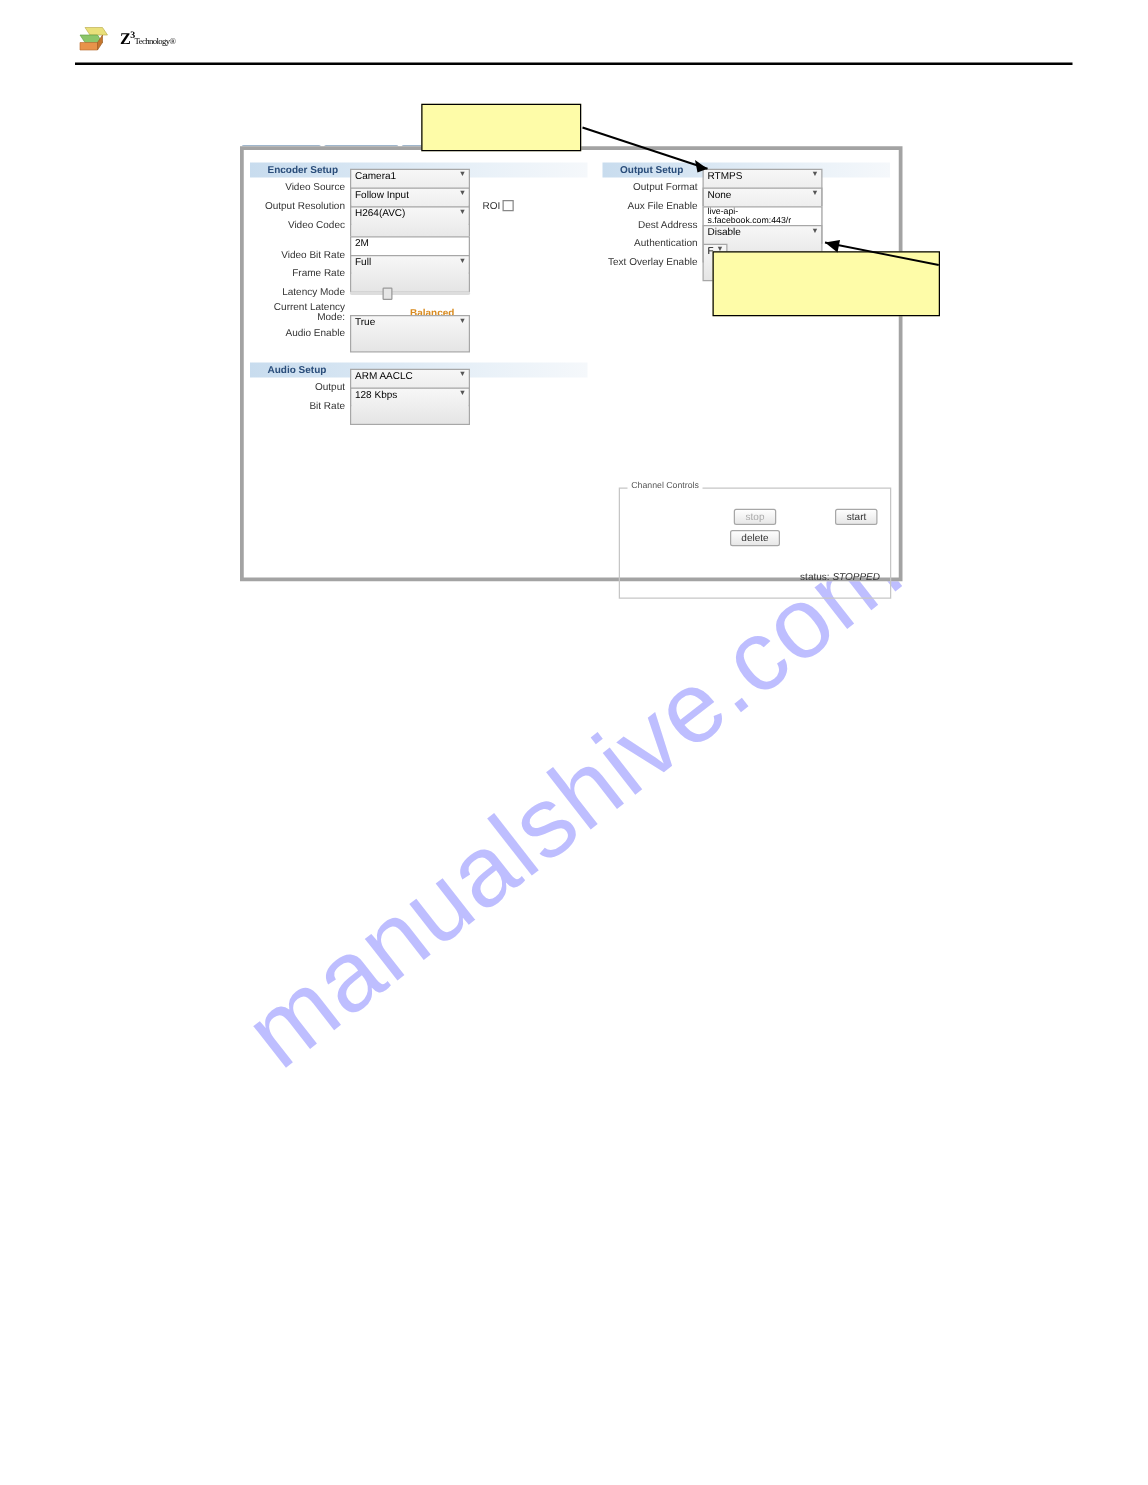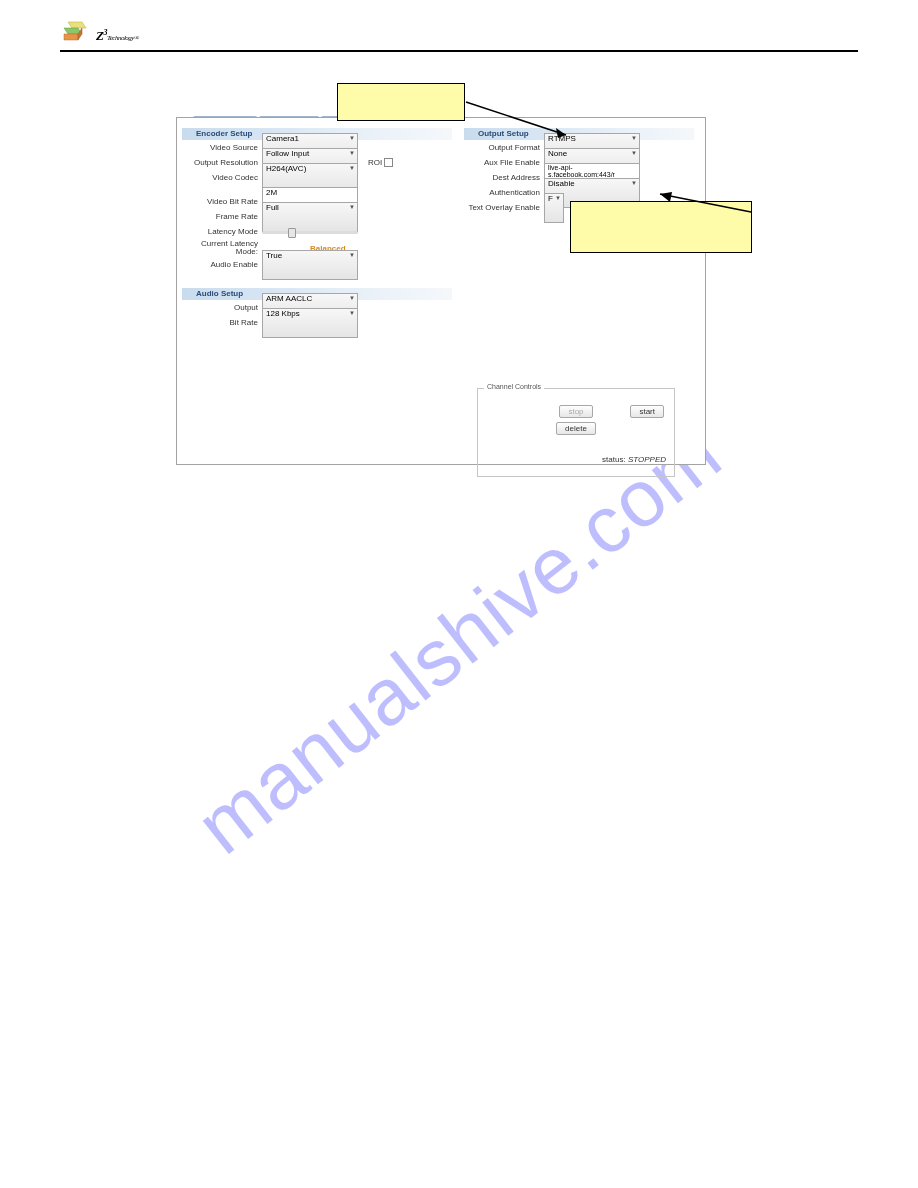--- a/index.html
+++ b/index.html
@@ -1,24 +1,24 @@
 <!DOCTYPE html>
 <html><head>
 <meta charset="utf-8">
 <style>
   * { box-sizing: border-box; margin: 0; padding: 0; }
   body { width: 918px; height: 1188px; background: #fff; font-family: Arial, sans-serif; font-size: 9px; position: relative; }
-  .logo-row { padding: 18px 0 4px 60px; display: flex; align-items: flex-end; gap: 6px; font-style: italic; }
+  .logo-row { padding: 18px 0 4px 60px; display: flex; align-items: center; gap: 6px; }
   .logo-cube { width: 30px; height: 26px; position: relative; }
   .logo-text { font-size: 13px; font-weight: bold; font-family: "Times New Roman", serif; letter-spacing: -0.5px; }
   .logo-text sup { font-size: 8px; }
   .logo-sub { font-size: 7px; font-weight: normal; vertical-align: baseline; }
   .hr-thick { border: none; border-top: 2px solid #000; margin: 2px 60px 0 60px; }
   .watermark { position: absolute; left: 50%; top: 640px; transform: translate(-50%, -50%) rotate(-38deg); font-size: 80px; color: #8a8aff; opacity: 0.55; font-family: Arial, sans-serif; font-weight: 400; white-space: nowrap; pointer-events: none; letter-spacing: 1px; }
-  .panel { position: absolute; left: 176px; top: 117px; width: 530px; border: 1px solid #a3a3a3; background: #fff; }
+  .panel { position: absolute; left: 192px; top: 117px; width: 530px; border: 3px solid #a3a3a3; background: #fff; }
   .tabs { position: absolute; left: 193px; top: 116px; display: flex; gap: 2px; font-size: 8px; }
   .tab { background: #d7e6f4; border: 1px solid #9fb6cc; border-bottom: none; padding: 2px 6px 1px 6px; color: #1a3d6d; border-radius: 2px 2px 0 0; cursor: pointer; }
   .tab.cut { width: 10px; overflow: hidden; white-space: nowrap; }
   .callout-top { position: absolute; left: 337px; top: 83px; width: 128px; height: 38px; background: #fefca8; border: 1.5px solid #000; }
   .callout-right { position: absolute; left: 570px; top: 201px; width: 182px; height: 52px; background: #fefca8; border: 1.5px solid #000; }
   .arrow-line { stroke: #000; stroke-width: 1.5; fill: none; }
   .arrow-head { fill: #000; }
   .section-head { background: linear-gradient(to right,#c8dcee,#e9f1f8 70%,#f5f8fb); color: #2a4d7a; font-weight: bold; font-size: 8px; padding: 1px 4px 0 14px; height: 12px; }
   .col { position: absolute; }
   .col-left { left: 5px; top: 10px; width: 270px; }
@@ -32,21 +32,21 @@
   .input.long { width: 96px; }
   .checkbox { width: 9px; height: 9px; border: 1px solid #888; background: #fff; margin-left: 2px; display: inline-block; }
   .subnote { font-size: 7px; color: #333; margin-left: 83px; display: flex; align-items: center; gap: 2px; }
   .slider { width: 96px; height: 8px; position: relative; }
   .slider-track { position: absolute; top: 3px; left: 0; right: 0; height: 3px; background: #ddd; border-radius: 2px; }
   .slider-thumb { position: absolute; top: 0; left: 26px; width: 8px; height: 10px; background: #e6e6e6; border: 1px solid #999; border-radius: 1px; }
   .bal { font-size: 8px; color: #d98b1f; font-weight: bold; margin-left: 4px; }
   .audio-box { margin: 14px 0 0 0; }
   .fieldset { border: 1px solid #c6c6c6; margin: 4px 4px 4px 4px; padding: 10px 8px 10px 8px; position: relative; }
   .fieldset .legend { position: absolute; top: -6px; left: 6px; background: #fff; font-size: 7px; color: #555; padding: 0 3px; }
-  .channel-box { position: absolute; left: 300px; top: 270px; width: 198px; border: 1px solid #c6c6c6; padding: 16px 8px 12px 8px; }
+  .channel-box { position: absolute; left: 300px; top: 270px; width: 218px; border: 1px solid #c6c6c6; padding: 16px 8px 12px 8px; }
   .channel-box .legend { position: absolute; top: -6px; left: 6px; background: #fff; font-size: 7px; color: #555; padding: 0 3px; }
   .btnrow { display: flex; gap: 4px; justify-content: center; }
   .btn { font-size: 8px; border: 1px solid #a7a7a7; background: linear-gradient(#fefefe,#e7e7e7); padding: 1px 8px; border-radius: 2px; cursor: pointer; color: #333; }
   .btn.disabled { color: #aaa; }
   .btn.start { position: absolute; right: 10px; top: 16px; }
   .status-row { text-align: right; font-size: 8px; color: #333; margin-top: 20px; font-style: italic; }
   .status-row .lab { font-style: normal; }
   svg.arrows { position: absolute; left: 0; top: 0; pointer-events: none; }
 </style>
 </head>

